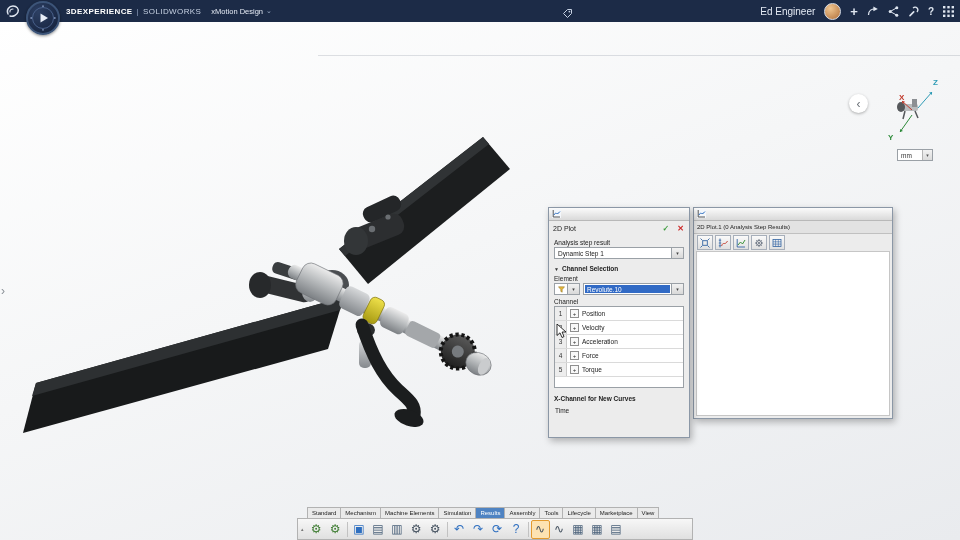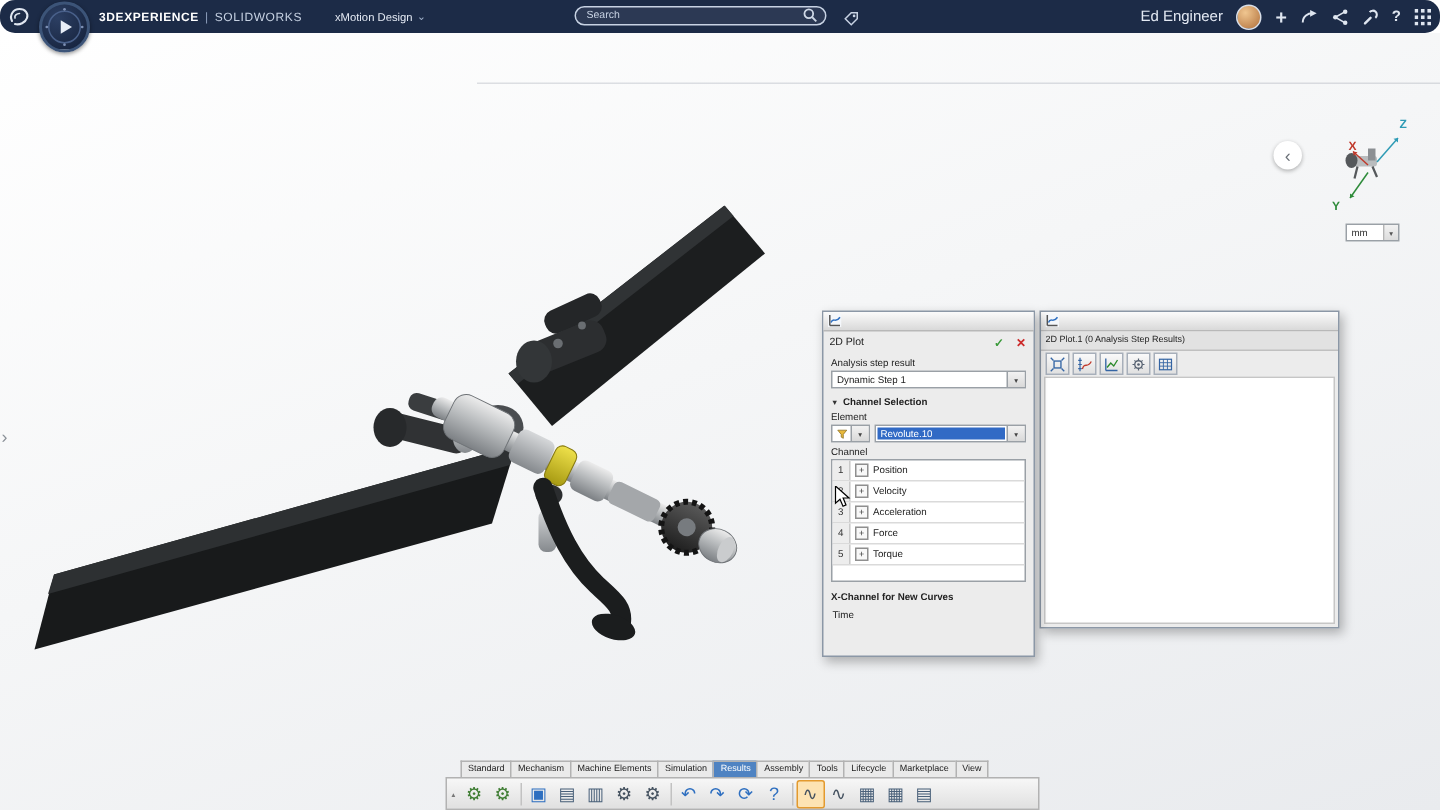--- a/index.html
+++ b/index.html
@@ -1,32 +1,32 @@
 <!DOCTYPE html>
 <html><head>
 <meta charset="utf-8">
 <style>
   html,body{margin:0;padding:0;background:#222;}
   .stage{position:relative;width:960px;height:540px;overflow:hidden;background:#fff;
          font-family:"Liberation Sans",sans-serif;-webkit-font-smoothing:antialiased;}
 
   
   .topbar{position:absolute;left:0;top:0;right:0;height:22px;background:#1c2b47;z-index:50;
-          display:flex;align-items:center;color:#e4eaf4;border-radius:10px;}
+          display:flex;align-items:center;color:#e4eaf4;}
   .logo-3ds{margin-left:5px;display:flex;align-items:center;}
   .badge-spacer{width:46px;}
   .compass-badge{position:absolute;left:26px;top:1px;width:34px;height:34px;border-radius:50%;
           background:radial-gradient(circle at 35% 30%, #2c3f63, #131f38);
           border:2px solid #3c5478;box-sizing:border-box;z-index:60;
           box-shadow:0 1px 3px rgba(0,0,0,.45);display:flex;align-items:center;justify-content:center;}
   .brand{display:flex;align-items:baseline;gap:4px;font-size:8px;letter-spacing:.4px;}
   .brand .b{font-weight:bold;color:#fff;}
   .brand .sep{color:#8fa0bd;}
   .brand .app{color:#c7d2e3;}
-  .workspace{margin-left:22px;font-size:7.5px;color:#e4eaf4;display:flex;align-items:flex-start;gap:3px;cursor:pointer;}
+  .workspace{margin-left:10px;font-size:7.5px;color:#e4eaf4;display:flex;align-items:flex-start;gap:3px;cursor:pointer;}
   .workspace .caret{color:#9fb0c9;font-size:7px;}
 
   .search-wrap{position:absolute;left:383px;top:4px;width:168px;height:13px;border:1px solid #c7d2e3;
           border-radius:7px;background:rgba(255,255,255,.07);display:flex;align-items:center;
           padding:0 5px;box-sizing:border-box;}
   .search-wrap input{flex:1;background:transparent;border:none;outline:none;color:#fff;font-size:7px;
           font-family:"Liberation Sans",sans-serif;padding:0 2px;}
   .search-wrap input::placeholder{color:#c7d2e3;}
   .tag-btn{position:absolute;left:562px;top:5px;cursor:pointer;}
 
@@ -143,29 +143,20 @@
     <span class="brand">
       <span class="b">3DEXPERIENCE</span>
       <span class="sep">|</span>
       <span class="app">SOLIDWORKS</span>
     </span>
     <span class="workspace">
       <span>xMotion Design</span>
       <span class="caret">⌄</span>
     </span>
 
-    <div class="search-wrap">
-      <input placeholder="Search" style="">
-      <span>
-        <svg width="10" height="10" viewBox="0 0 10 10">
-            <circle cx="4.2" cy="4.2" r="2.9" fill="none" stroke="#cfd8e6" stroke-width="1.2"></circle>
-            <line x1="6.5" y1="6.5" x2="9.2" y2="9.2" stroke="#cfd8e6" stroke-width="1.2"></line>
-          </svg>
-      </span>
-    </div>
     <span class="tag-btn">
       <svg width="11" height="11" viewBox="0 0 11 11">
           <path d="M1.5 5.5 L5.5 1.5 H9.5 V5.5 L5.5 9.5 Z" fill="none" stroke="#c7d2e3" stroke-width="1"></path>
           <circle cx="7.4" cy="3.6" r=".9" fill="#c7d2e3"></circle>
         </svg>
     </span>
 
     <div class="tb-right">
       <span class="user-name">Ed Engineer</span>
       <span class="avatar"></span>

